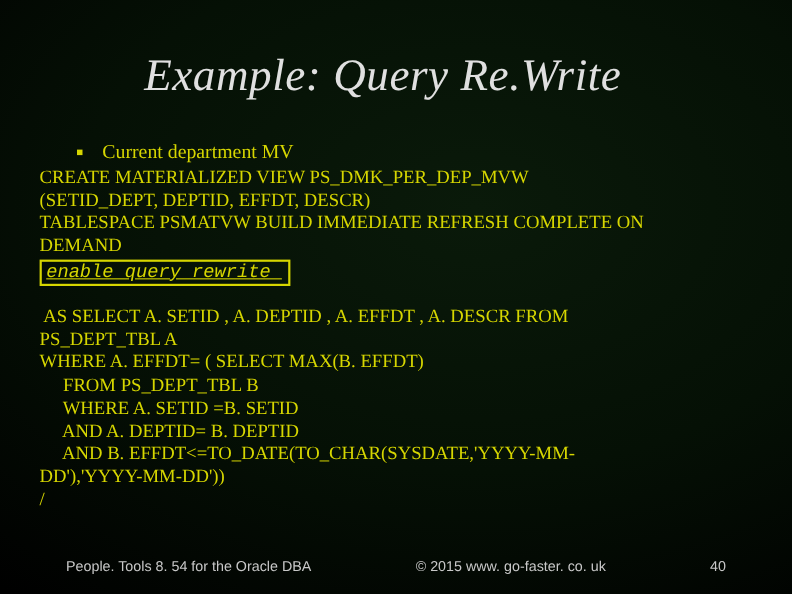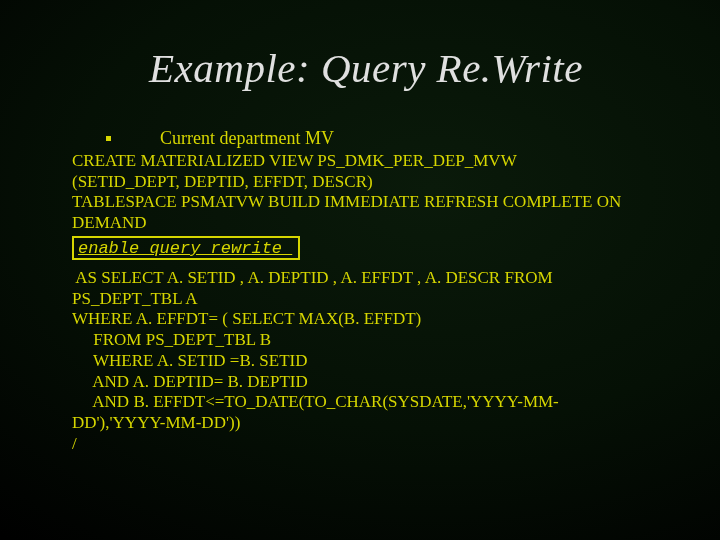--- a/index.html
+++ b/index.html
@@ -10,37 +10,36 @@
     background: #000;
     overflow: hidden;
     font-family: "Times New Roman", Times, serif;
   }
   .slide {
     width: 720px;
     height: 540px;
     background: radial-gradient(ellipse 900px 600px at 60% 35%, #0a1a0a 0%, #051005 40%, #000 75%);
     position: relative;
     box-sizing: border-box;
-    padding: 44px 60px 0 72px;
+    padding: 44px 60px 0 36px;
   }
   .title {
     font-style: italic;
     font-size: 41px;
     color: #e0e0e0;
     text-align: center;
     margin: 0 0 36px 0;
     font-weight: normal;
     letter-spacing: 0.5px;
   }
   .bullet-row {
     display: flex;
     align-items: center;
     margin: 0 0 2px 0;
     padding-left: 34px;
-    gap: 31px;
   }
   .bullet-dot {
     width: 5px;
     height: 5px;
     background: #d6d600;
     margin-right: 18px;
     flex: 0 0 auto;
   }
   .bullet-text {
     font-size: 18px;
@@ -53,21 +52,21 @@
     color: #d6d600;
     line-height: 1.22;
     white-space: pre;
     margin: 0;
     padding-left: 0;
   }
   .bracket {
     display: inline-block;
     border: 2px solid #d6d600;
     padding: 1px 6px 0 4px;
-    margin: 2px 0 8px 0;
+    margin: 2px 0 18px 0;
   }
   .bracket-text {
     font-family: "Courier New", Courier, monospace;
     font-size: 17px;
     color: #d6d600;
     font-style: italic;
     text-decoration: underline;
     white-space: pre;
   }
   .footer {
@@ -112,14 +111,19 @@
   <pre class="code"> AS SELECT A. SETID , A. DEPTID , A. EFFDT , A. DESCR FROM
 PS_DEPT_TBL A
 WHERE A. EFFDT= ( SELECT MAX(B. EFFDT)
      FROM PS_DEPT_TBL B
      WHERE A. SETID =B. SETID
      AND A. DEPTID= B. DEPTID
      AND B. EFFDT&lt;=TO_DATE(TO_CHAR(SYSDATE,'YYYY-MM-
 DD'),'YYYY-MM-DD'))
 /</pre>
 
+  <div class="footer">
+    <span class="left">People. Tools 8. 54 for the Oracle DBA</span>
+    <span class="center">© 2015 www. go-faster. co. uk</span>
+    <span class="right">40</span>
+  </div>
 
 </div>
 
 </body></html>

